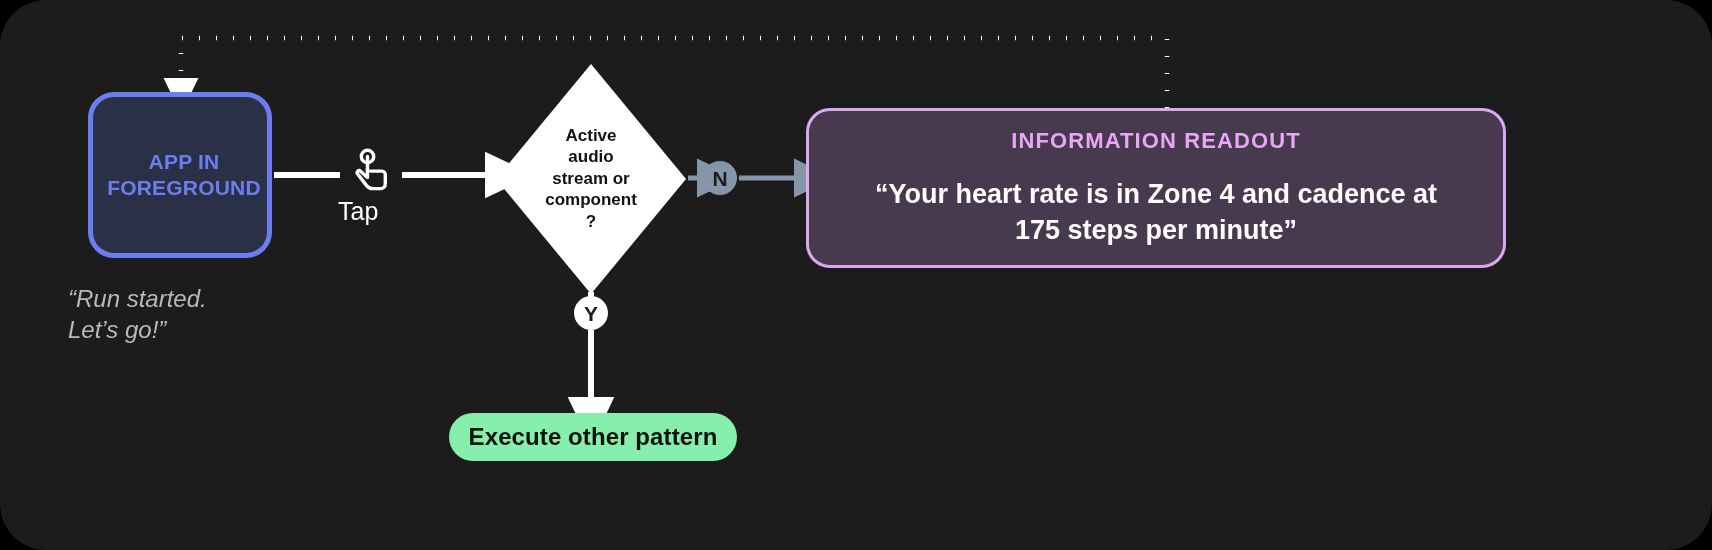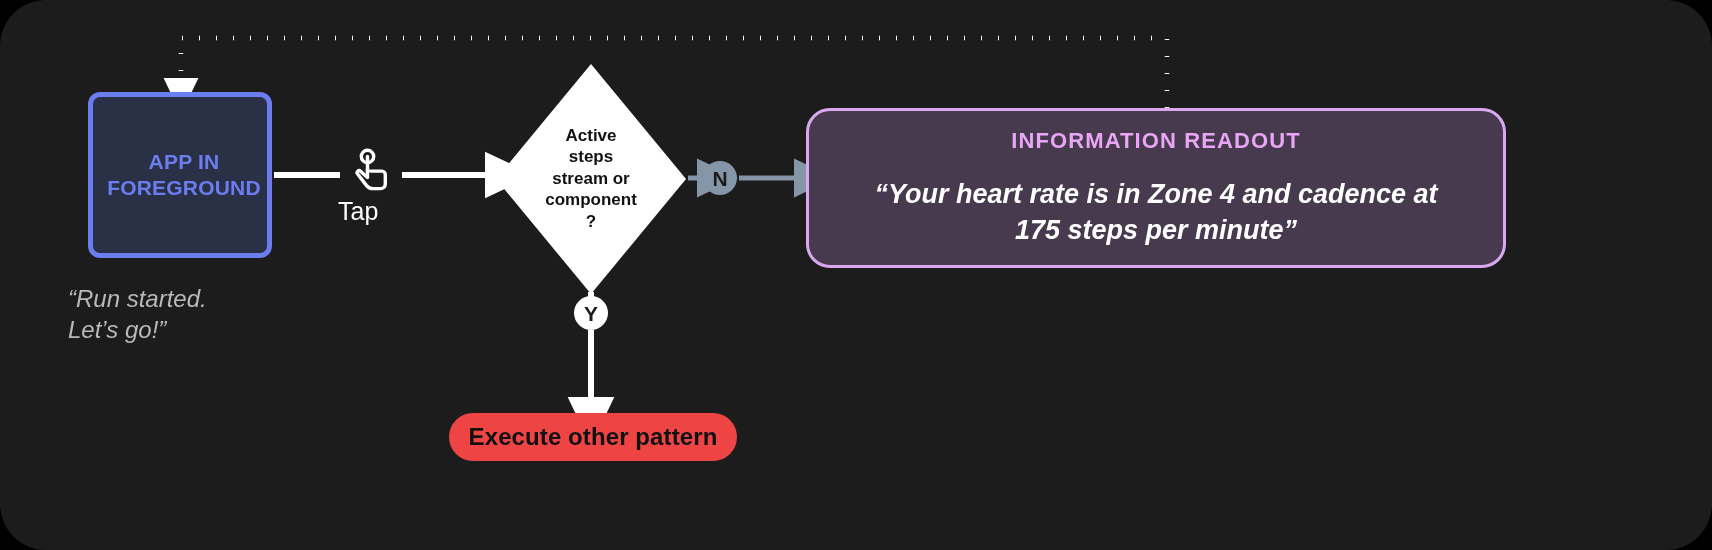--- a/index.html
+++ b/index.html
@@ -36,21 +36,21 @@
   
   #app-node {
     position: absolute;
     left: 88px;
     top: 92px;
     width: 184px;
     height: 166px;
     box-sizing: border-box;
     background: #2a3146;
     border: 5px solid #6c7df0;
-    border-radius: 12px;
+    border-radius: 26px;
     display: flex;
     align-items: center;
     justify-content: center;
     padding-left: 8px;
   }
   #app-node-label {
     color: #6c7df0;
     font-size: 21px;
     font-weight: bold;
     line-height: 1.22;
@@ -169,34 +169,33 @@
     font-size: 22px;
     font-weight: bold;
     letter-spacing: 1.1px;
     text-align: right;
   }
   #readout-body {
     margin-top: 22px;
     color: #ffffff;
     font-size: 27px;
     font-weight: bold;
-    font-style: italic;
     line-height: 1.34;
     text-align: center;
     white-space: pre-line;
   }
 
   
   #execute-pill {
     position: absolute;
     left: 449px;
     top: 413px;
     width: 288px;
     height: 48px;
-    background: #ef4444;
+    background: #86efac;
     border-radius: 24px;
     display: flex;
     align-items: center;
     justify-content: center;
     color: #111111;
     font-size: 24px;
     font-weight: bold;
     letter-spacing: 0.1px;
   }
 </style>
@@ -253,21 +252,21 @@
                C36.3 24.6 34.8 23.1 32.9 23.1 L21.6 23.1" fill="none" stroke="#ffffff" stroke-width="3.4" stroke-linejoin="round" stroke-linecap="round"></path>
     </svg>
     <span id="tap-label">Tap</span>
   </div>
 
   <div id="decision-node">
     <svg id="decision-shape" viewBox="0 0 190 230" preserveAspectRatio="none">
       <polygon points="95,0 190,115 95,230 0,115" fill="#ffffff"></polygon>
     </svg>
     <span id="decision-label">Active
-steps
+audio
 stream or
 component
 ?</span>
   </div>
 
   <div class="branch-badge" id="badge-no">
     <span>N</span>
   </div>
   <div class="branch-badge" id="badge-yes">
     <span>Y</span>

